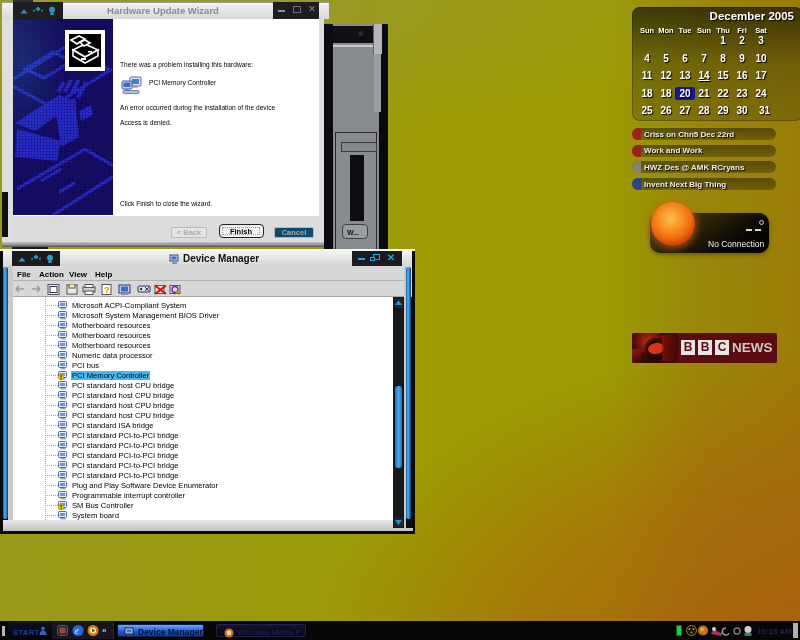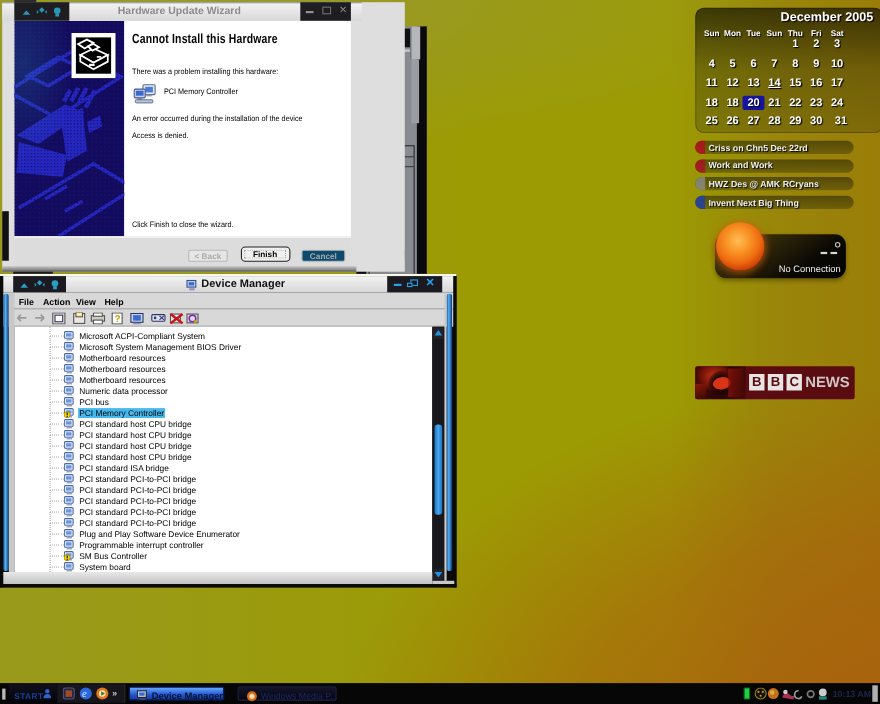--- a/index.html
+++ b/index.html
@@ -21,21 +21,21 @@
   <div class="abs" style="left:25px;top:7px;width:5px;height:5px;background:#2a2a30;border-radius:50%;"></div>
   <div class="abs" style="left:40px;top:0px;width:9px;height:30px;background:#b4b6ba;border-left:1px solid #606268;z-index:2;"></div>
   <div class="abs" style="left:41px;top:30px;width:7px;height:58px;background:#9a9da2;z-index:2;"></div>
   <div class="abs" style="left:0px;top:21px;width:42px;height:2px;background:#caccd0;"></div>
   <div class="abs" style="left:2px;top:108px;width:42px;height:211px;border:1px solid #2a2a2e;"></div>
   <div class="abs" style="left:8px;top:118px;width:36px;height:10px;background:#85888d;border:1px solid #3a3a3e;"></div>
   <div class="abs" style="left:17px;top:131px;width:14px;height:66px;background:#0e0e10;"></div>
   <div class="abs" style="left:9px;top:200px;width:26px;height:15px;background:#9a9da0;border:1px solid #404044;border-radius:4px;color:#111;font-size:7px;font-weight:bold;padding-top:4px;padding-left:4px;">W...</div>
 </div>
 
-<div class="abs" id="wizard" style="left:2px;top:2px;width:366px;height:245px;background:#dedede;">
+<div class="abs" id="wizard" style="left:2px;top:2px;width:322px;height:245px;background:#dedede;">
 
   <div class="abs" style="left:0;top:190px;width:6px;height:45px;background:#111;"></div>
 
   <div class="abs" style="left:11px;top:-2px;width:20px;height:4px;background:#2c2c2c;"></div>
 
   <div class="abs" style="left:0;top:0;width:327px;height:17px;background:linear-gradient(#f2f2f2,#d8d8d8);border-top:1px solid #9a9a9a;"></div>
   <div class="abs" style="left:11px;top:0;width:50px;height:17px;background:#1e1e22;"></div>
   <div class="abs" style="left:271px;top:0;width:46px;height:17px;background:#1e1e22;"></div>
   <div class="abs" style="left:0;top:3px;width:322px;height:12px;text-align:center;font-size:9.5px;font-weight:bold;color:#8a8a8a;">Hardware Update Wizard</div>
 
@@ -94,23 +94,20 @@
         <polygon points="4,16 16,10 29,16 16,23" fill="#000"></polygon>
         <polygon points="4,16 4,22 16,29 29,22 29,16 16,23" fill="#000"></polygon>
         <polygon points="2,6 10,2 16,5 8,10" fill="#000"></polygon>
         <polygon points="11,8 16,6 21,9 15,12" fill="#000"></polygon>
       </g>
       <rect x="12" y="24" width="5" height="2" fill="#fff"></rect>
       <rect x="19" y="17" width="4" height="1.5" fill="#fff"></rect>
     </svg>
   </div>
 
-  <div class="abs" style="left:118px;top:26px;width:210px;color:#000;">
-    <div style="font-size:12px;font-weight:bold;letter-spacing:0.2px;transform:scaleX(0.79);transform-origin:0 0;white-space:nowrap;">Cannot Install this Hardware</div>
-  </div>
   <div class="abs" style="left:118px;top:58px;font-size:7.2px;color:#000;transform:scaleX(0.92);transform-origin:0 0;white-space:nowrap;">There was a problem installing this hardware:</div>
 
   <svg class="abs" style="left:119px;top:73px;" width="22" height="22" viewBox="0 0 22 22">
     <rect x="9" y="2" width="11" height="9" rx="1" fill="#dfe7f2" stroke="#5a6a90" stroke-width="1"></rect>
     <rect x="11" y="4" width="7" height="5" fill="#4a7ad8"></rect>
     <rect x="12" y="11" width="5" height="1.6" fill="#8a96b0"></rect>
     <rect x="1" y="6" width="10" height="8" rx="1" fill="#c8d2e4" stroke="#4a5a88" stroke-width="1"></rect>
     <rect x="2.5" y="7.5" width="7" height="4.5" fill="#3a6ad0"></rect>
     <rect x="4" y="14" width="4" height="1.6" fill="#7a86a0"></rect>
     <rect x="2" y="15.6" width="16" height="3" rx="1" fill="#b4c0d4" stroke="#4a5a88" stroke-width="0.7"></rect>

